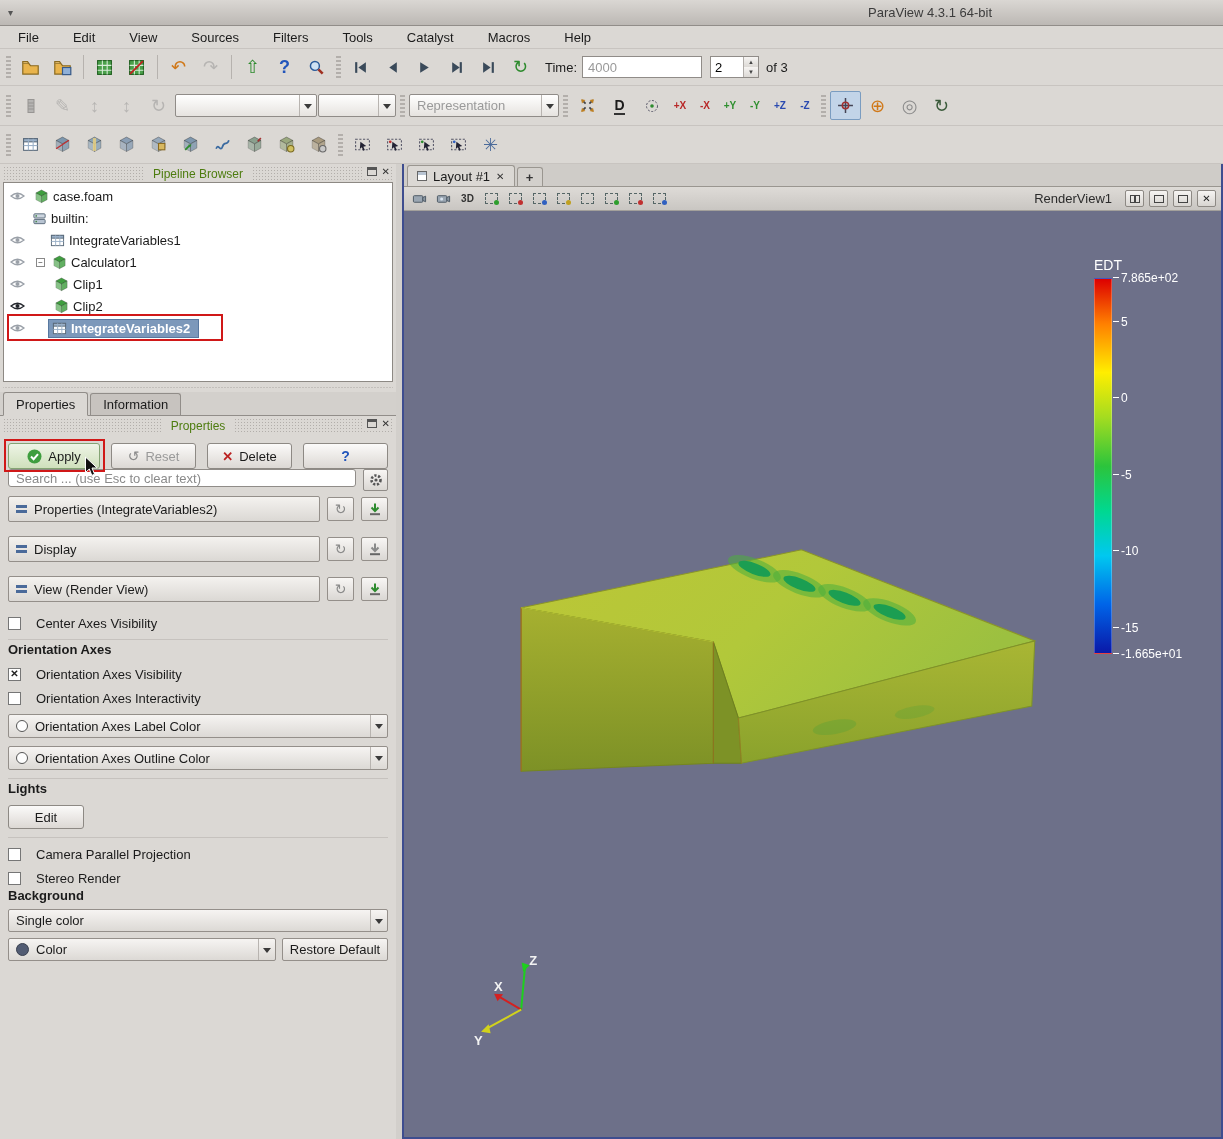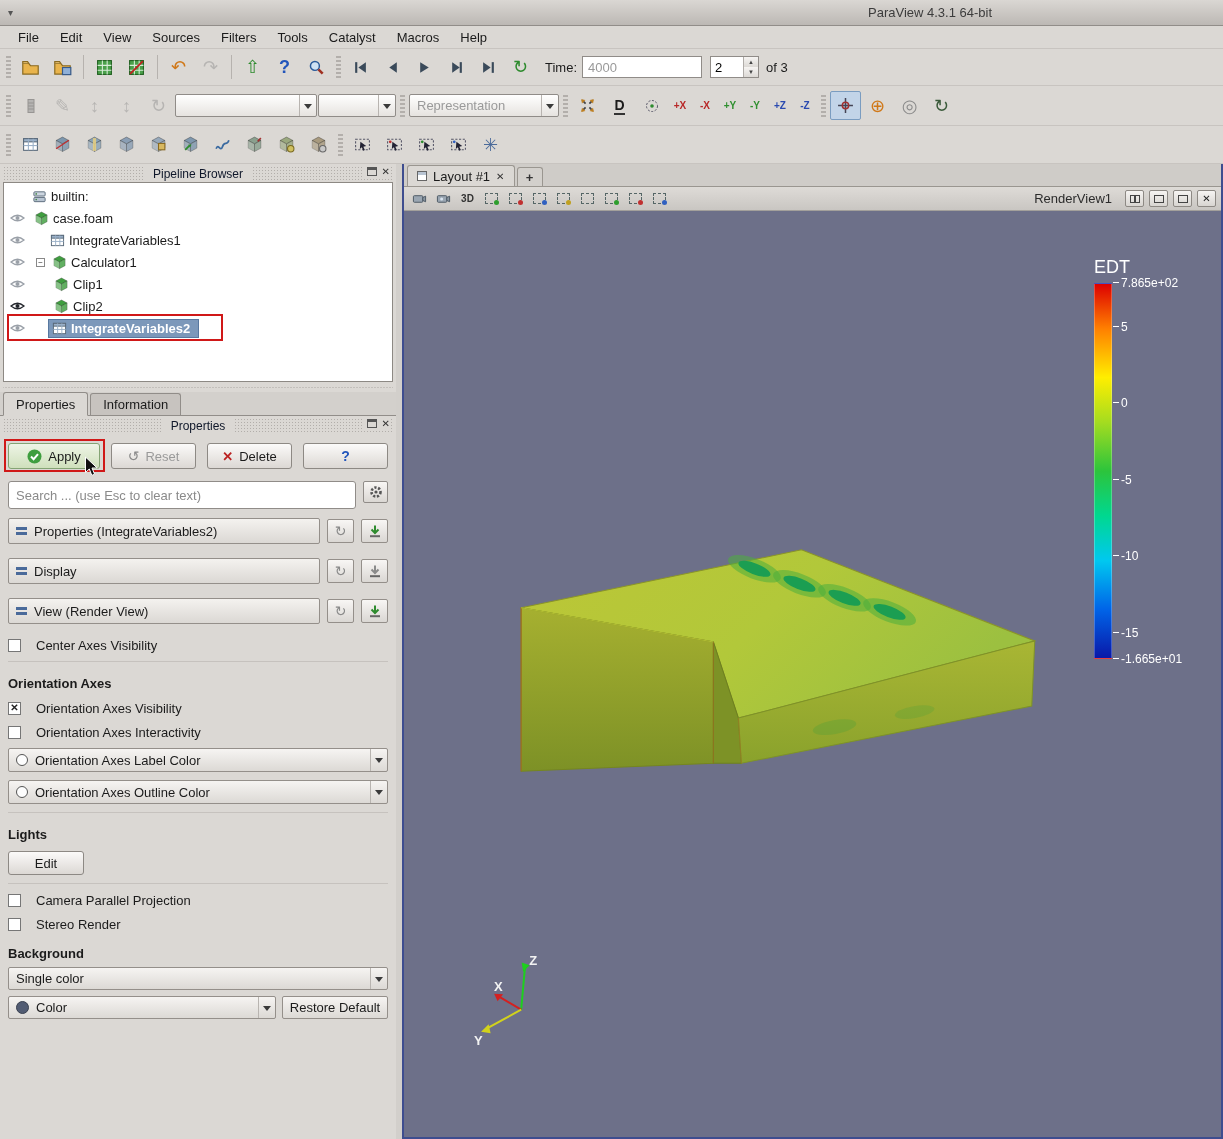--- a/index.html
+++ b/index.html
@@ -3,21 +3,21 @@
 <meta charset="utf-8">
 <style>
 *{box-sizing:border-box;margin:0;padding:0}
 html,body{width:1223px;height:1139px;overflow:hidden;font-family:"Liberation Sans",sans-serif;font-size:13px;color:#1b1b1b;background:#dbd8d4}
 .app{width:1223px;height:1139px;display:flex;flex-direction:column}
 
 
 .titlebar{height:26px;flex:none;background:linear-gradient(#dad7d3,#bcb8b4);border-bottom:1px solid #918d89;position:relative;display:flex;align-items:center}
 .tb-arrow{margin-left:8px;font-size:10px;color:#555}
 .tb-title{position:absolute;left:868px;top:5px;font-weight:normal;color:#3c3c3c}
-.menubar{height:23px;flex:none;background:#dbd8d4;display:flex;align-items:center;padding-left:8px;gap:1px;border-bottom:1px solid #c8c4c0}
+.menubar{height:23px;flex:none;background:#dbd8d4;display:flex;align-items:center;padding-left:8px;gap:14px;border-bottom:1px solid #c8c4c0}
 .menu-item{padding:2px 10px;border-radius:2px}
 
 
 .toolbar{flex:none;display:flex;align-items:center;background:#dbd8d4;border-bottom:1px solid #c8c4c0;padding:2px 3px;gap:1px}
 .row1{height:37px}.row2{height:40px}.row3{height:38px}
 .thandle{width:5px;height:22px;margin:0 3px;background:repeating-linear-gradient(180deg,#b3afab 0 2px,transparent 2px 4px)}
 .tsep{width:1px;height:24px;background:#b6b2ae;margin:0 4px}
 .ti{width:31px;height:29px;display:flex;align-items:center;justify-content:center;flex:none;border:1px solid transparent;background:transparent}
 .ti.small{width:24px}
 .ti.disabled{opacity:.45;filter:grayscale(1)}
@@ -40,21 +40,21 @@
 .caret{width:0;height:0;border:4px solid transparent;border-top:5px solid #3a3a3a;margin-top:5px}
 
 
 .main{flex:1;display:flex;min-height:0}
 .leftpanel{width:396px;flex:none;display:flex;flex-direction:column;background:#dbd8d4}
 .vsplitter{width:6px;flex:none;background:#d2cfcb}
 .rightpanel{flex:1;display:flex;flex-direction:column;min-width:0;border-left:2px solid #3e4d8f;border-right:2px solid #3e4d8f;border-bottom:2px solid #3e4d8f}
 
 
 .dock-title{height:16px;margin:2px 3px 0;position:relative;display:flex;align-items:center;justify-content:center;background-image:radial-gradient(#b2aeaa 0.8px,transparent 0.9px);background-size:3px 3px;font-size:12px}
-.dock-title .dt-label{background:#dbd8d4;padding:0 8px;color:#0f172a}
+.dock-title .dt-label{background:#dbd8d4;padding:0 8px;color:#4d7c0f}
 .dock-btns{position:absolute;right:3px;top:1px;display:flex;gap:5px;background:#dbd8d4;padding-left:4px}
 .dock-float{width:10px;height:9px;border:1px solid #555;border-top:3px solid #555}
 .dock-close{font-size:10px;line-height:10px;color:#333}
 
 
 .pipeline-box{margin:0 3px;height:200px;background:#fff;border:1px solid #8d8984;position:relative;padding-top:2px;overflow:hidden}
 .prow{height:22px;display:flex;align-items:center}
 .eye-col{width:26px;flex:none;display:flex;justify-content:center;align-items:center}
 .eye-dim{color:#9aa0a8}.eye-on{color:#23262c}
 .pitem{display:flex;align-items:center;gap:4px}
@@ -70,33 +70,33 @@
 .ptab.active{background:#dbd8d4;height:24px;margin-bottom:-1px;border-bottom:1px solid #dbd8d4;font-weight:normal}
 
 
 .prop-body{flex:1;padding:0 8px;overflow:hidden;position:relative}
 .btn-row{margin-top:9px;height:26px;display:flex;gap:11px;position:relative}
 .btn{height:26px;border:1px solid #8d8984;border-radius:3px;background:linear-gradient(#fbfaf9,#dcd8d4);display:flex;align-items:center;justify-content:center;gap:6px;font-size:13px;flex:1}
 .btn.apply{flex:none;width:92px;background:linear-gradient(#eef4e6,#cfe0bc);border-color:#84a474}
 .btn.disabled{color:#9a9a9a}
 .annot-apply{left:-4px;top:-4px;width:101px;height:33px}
 .cursor-svg{position:absolute;left:76px;top:13px;z-index:5}
-.search-row{margin-top:12px;display:flex;gap:7px;height:28px}
+.search-row{display:flex;gap:7px;height:18px}
 .search-input{flex:1;border:1px solid #908c88;border-radius:3px;background:#fff;padding:0 7px;font-size:13px;color:#333}
 .search-input::placeholder{color:#8a8a8a}
 .gear-btn{width:25px;height:22px;border:1px solid #908c88;border-radius:2px;background:linear-gradient(#f8f6f4,#dad7d3);display:flex;align-items:center;justify-content:center}
 .sect-row{display:flex;gap:7px;align-items:center}
 .mt9{margin-top:9px}.mt14{margin-top:14px}
 .sect{flex:1;height:26px;display:flex;align-items:center;gap:7px;border:1px solid #948f8a;border-radius:2px;background:linear-gradient(#f4f2ef,#dbd8d4);padding:0 7px}
 .sect-ico{width:11px;height:8px;border-top:3px solid #4a6a9a;border-bottom:3px solid #4a6a9a;flex:none}
 .mini{width:27px;height:24px;flex:none;border:1px solid #948f8a;border-radius:2px;background:linear-gradient(#f8f6f4,#dad7d3);display:flex;align-items:center;justify-content:center}
 .mini .glyph{font-size:14px}
 .cbrow{display:flex;align-items:center;gap:15px;height:16px;margin-top:8px}
 .cbox{width:13px;height:13px;border:1px solid #767676;background:#fff;flex:none;display:flex;align-items:center;justify-content:center;font-size:10px;font-weight:bold;color:#222;line-height:1}
-.bold-h{font-weight:bold;margin-top:14px;height:16px}
+.bold-h{font-weight:bold;margin-top:2px;height:16px}
 .sep{border:0;border-top:1px solid #c6c2be;margin:8px 0 0}
 .wcombo{margin-top:8px;height:24px;border:1px solid #948f8a;border-radius:2px;background:linear-gradient(#f6f4f2,#dcd9d5);display:flex;align-items:center;gap:7px;padding-left:7px}
 .ring{width:12px;height:12px;border-radius:50%;border:1px solid #555;background:#fdfdfd;flex:none}
 .edit-btn{margin-top:8px;width:76px;height:24px;border:1px solid #8d8984;border-radius:3px;background:linear-gradient(#fbfaf9,#dcd8d4);display:flex;align-items:center;justify-content:center}
 .color-row{margin-top:6px;display:flex;gap:6px;height:23px}
 .color-btn{flex:1;border:1px solid #948f8a;border-radius:2px;background:linear-gradient(#f6f4f2,#dcd9d5);display:flex;align-items:center;gap:7px;padding-left:7px}
 .swatch{width:13px;height:13px;border-radius:50%;background:#525c73;border:1px solid #39404f;flex:none}
 .restore-btn{width:106px;border:1px solid #948f8a;border-radius:2px;background:linear-gradient(#f6f4f2,#dcd9d5);display:flex;align-items:center;justify-content:center}
 
 
@@ -115,21 +115,21 @@
 .vbtn{width:19px;height:17px;border:1px solid #8d8984;border-radius:2px;background:linear-gradient(#f6f4f2,#d8d5d1);display:flex;align-items:center;justify-content:center;flex:none;margin-left:2px}
 .wb{width:10px;height:8px;border:1px solid #444}
 .wb-h{background:linear-gradient(90deg,transparent 42%,#444 42% 58%,transparent 58%)}
 .wb-v{background:linear-gradient(180deg,transparent 42%,#444 42% 58%,transparent 58%)}
 .vclose{font-size:10px;color:#222}
 .viewport{flex:1;position:relative;background:#6d7089;min-height:0;overflow:hidden}
 .scene{position:absolute;inset:0;width:100%;height:100%}
 
 
 .legend{position:absolute;left:688px;top:46px;width:130px;color:#fff}
-.legend-title{font-size:18px;margin-left:2px;margin-bottom:5px}
+.legend-title{font-size:14px;margin-left:2px;margin-bottom:5px}
 .lbar-wrap{position:relative;height:376px;margin-left:2px}
 .lbar{width:18px;height:376px;border:1px solid rgba(255,255,255,.25);background:linear-gradient(180deg,#dd0000 0%,#ff8000 12%,#ffee00 25%,#a4dc20 37%,#2cc43c 50%,#00d890 62%,#00c8f0 74%,#0064e8 87%,#0a18a8 100%)}
 .ltick{position:absolute;left:27px;font-size:12px;line-height:14px;white-space:nowrap}
 .ltick::before{content:"";position:absolute;left:-8px;top:6px;width:6px;height:1px;background:#fff}
 </style>
 </head>
 <body>
 
 <svg width="0" height="0" style="position:absolute">
   <defs>
@@ -485,39 +485,39 @@
       <div class="dock-title">
         <span class="dt-label">Pipeline Browser</span>
         <span class="dock-btns">
           <span class="dock-float"></span>
           <span class="dock-close">✕</span>
         </span>
       </div>
 
       <div class="pipeline-box">
         <div class="prow">
+          <span class="eye-col eye-dim">
+              <svg width="15" height="12" viewBox="0 0 15 12">
+                <use href="#s-eye"></use>
+              </svg>
+            </span>
+          <span class="pitem" style="padding-left:4px">
+            <svg width="15" height="15" viewBox="0 0 16 16" style="color:#3f9e3f">
+                <use href="#s-cube"></use>
+              </svg>
+            <span>case.foam</span>
+          </span>
+        </div>
+        <div class="prow">
           <span class="eye-col"></span>
           <span class="pitem" style="padding-left:2px">
             <svg width="15" height="15" viewBox="0 0 16 16">
                 <use href="#s-server"></use>
               </svg>
             <span>builtin:</span>
-          </span>
-        </div>
-        <div class="prow">
-          <span class="eye-col eye-dim">
-              <svg width="15" height="12" viewBox="0 0 15 12">
-                <use href="#s-eye"></use>
-              </svg>
-            </span>
-          <span class="pitem" style="padding-left:4px">
-            <svg width="15" height="15" viewBox="0 0 16 16" style="color:#3f9e3f">
-                <use href="#s-cube"></use>
-              </svg>
-            <span>case.foam</span>
           </span>
         </div>
         <div class="prow">
           <span class="eye-col eye-dim">
               <svg width="15" height="12" viewBox="0 0 15 12">
                 <use href="#s-eye"></use>
               </svg>
             </span>
           <span class="pitem" style="padding-left:20px">
             <svg width="15" height="15" viewBox="0 0 16 16">

